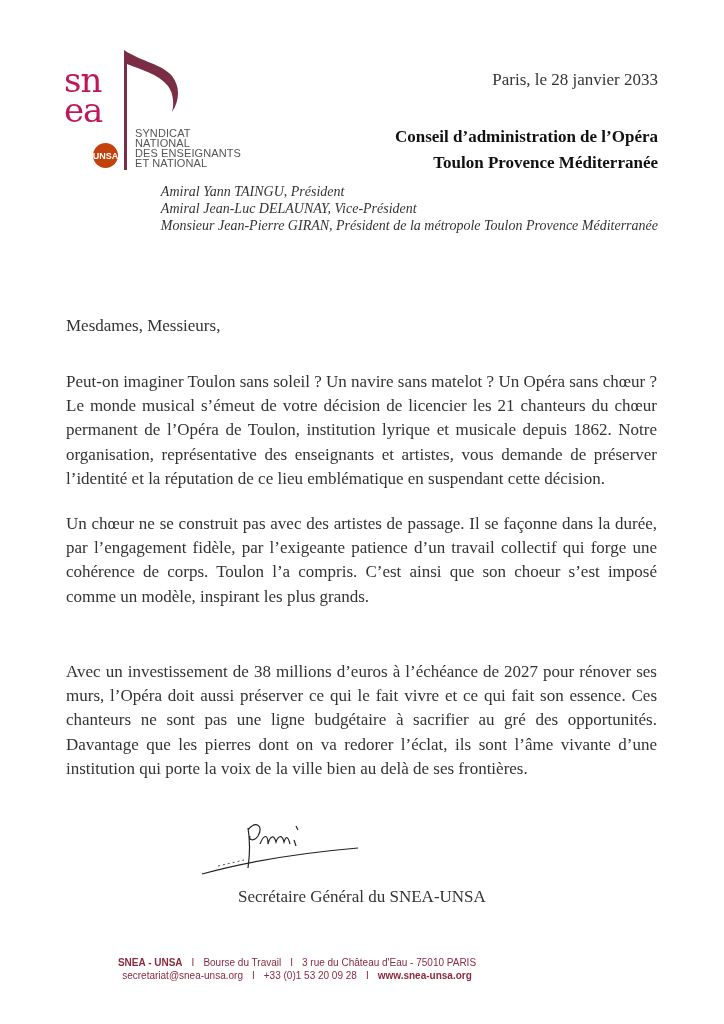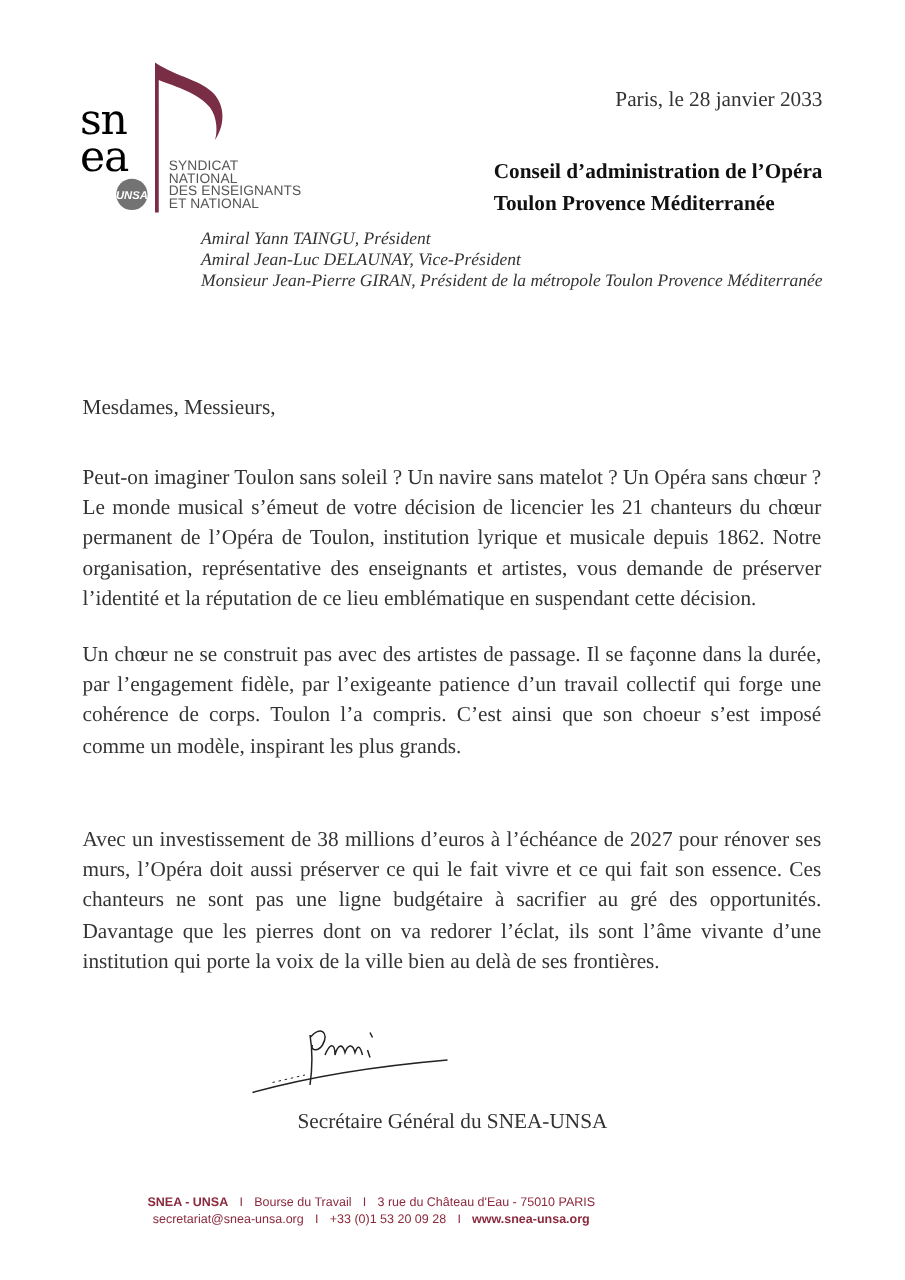--- a/index.html
+++ b/index.html
@@ -1,34 +1,34 @@
 <!DOCTYPE html>
 <html><head>
 <meta charset="utf-8">
 <style>
   html, body { margin: 0; padding: 0; background: #ffffff; }
   body { width: 724px; height: 1024px; position: relative; overflow: hidden;
          font-family: "Liberation Serif", "DejaVu Serif", serif; color: #333333; }
 
   
   .logo { position: absolute; left: 62px; top: 48px; width: 150px; height: 130px; }
-  .logo-letters { position: absolute; left: 2px; top: 34px; font-family: "DejaVu Serif", serif;
-                  color: #000000; font-size: 34px; line-height: 28px; letter-spacing: -1px; }
+  .logo-letters { position: absolute; left: 2px; top: 18px; font-family: "DejaVu Serif", serif;
+                  color: #be185d; font-size: 34px; line-height: 28px; letter-spacing: -1px; }
   .logo-letters div { height: 30px; }
   .logo-note { position: absolute; left: 60px; top: 0; }
   .logo-text { position: absolute; left: 73px; top: 80px; font-family: "Liberation Sans", sans-serif;
                font-size: 11px; line-height: 10px; color: #555; letter-spacing: 0.1px; }
   .logo-text div { white-space: nowrap; }
   .unsa-badge { position: absolute; left: 31px; top: 95px; width: 25px; height: 25px; border-radius: 50%;
-                background: #737373; color: #fff; font-family: "Liberation Sans", sans-serif; font-size: 9px;
-                font-weight: bold; display: flex; align-items: center; justify-content: center; font-style: italic; }
+                background: #c2410c; color: #fff; font-family: "Liberation Sans", sans-serif; font-size: 9px;
+                font-weight: bold; display: flex; align-items: center; justify-content: center; }
 
   
   .date { position: absolute; right: 66px; top: 70px; font-size: 17px; color: #333; }
-  .recipient { position: absolute; right: 66px; top: 124px; text-align: left;
+  .recipient { position: absolute; right: 66px; top: 124px; text-align: right;
                font-weight: bold; font-size: 17px; line-height: 26px; color: #111; }
   .addressees { position: absolute; right: 66px; top: 183px; 
                 font-style: italic; font-size: 14px; line-height: 17px; color: #333; }
   .addressees div { white-space: nowrap; }
 
   
   .salutation { position: absolute; left: 66px; top: 316px; font-size: 17px; color: #333; }
   .para { position: absolute; left: 66px; width: 591px; font-size: 17px; line-height: 24.2px;
           text-align: justify; color: #333; }
   .p1 { top: 370px; }

